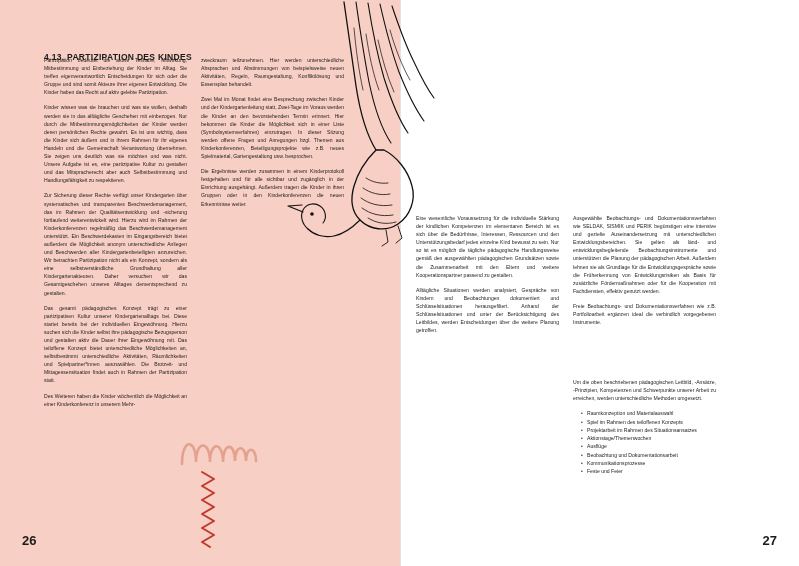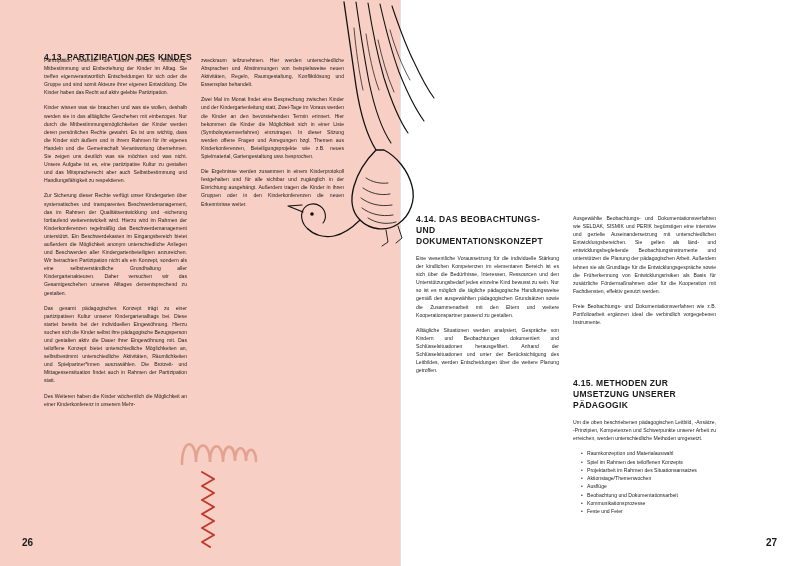--- a/index.html
+++ b/index.html
@@ -74,21 +74,21 @@
   
   .right-text {
     left: 16px;
     top: 56px;
     width: 300px;
   }
 
   .page-num {
     position: absolute;
     bottom: 18px;
-    font-size: 10px;
+    font-size: 13px;
     font-weight: bold;
     color: #1b1b1b;
   }
   .page-num.left { left: 22px; }
   .page-num.right { right: 22px; margin-left: 31px; }
 
   ul.methods {
     margin: 4px 0 0 0;
     padding: 0 0 0 8px;
     list-style: none;
@@ -177,39 +177,31 @@
     </svg>
 
     <div class="page-num left">26</div>
   </div>
 
   <div class="page-right">
 
     <div class="cols right-text">
       <div class="col">
         <div style="height:158px"></div>
-        <div class="heading">
-          <span>4.14.</span>
-          <span>DAS BEOBACHTUNGS- UND DOKUMENTATIONSKONZEPT</span>
-        </div>
         <p class="body">Eine wesentliche Voraussetzung für die individuelle Stärkung der kindlichen Kompetenzen im elementaren Bereich ist es sich über die Bedürfnisse, Interessen, Ressourcen und den Unterstützungsbedarf jedes einzelne Kind bewusst zu sein. Nur so ist es möglich die tägliche pädagogische Handlungsweise gemäß den ausgewählten pädagogischen Grundsätzen sowie die Zusammenarbeit mit den Eltern und weitere Kooperationspartner passend zu gestalten.</p>
         <p class="body">Alltägliche Situationen werden analysiert, Gespräche von Kindern und Beobachtungen dokumentiert und Schlüsselsituationen herausgefiltert. Anhand der Schlüsselsituationen und unter der Berücksichtigung des Leitbildes, werden Entscheidungen über die weitere Planung getroffen.</p>
       </div>
       <div class="col">
         <div style="height:158px"></div>
         <p class="body">Ausgewählte Beobachtungs- und Dokumentationsverfahren wie SELDAK, SISMIK und PERIK begünstigen eine intensive und gezielte Auseinandersetzung mit unterschiedlichen Entwicklungsbereichen. Sie gelten als länd- und entwicklungsbegleitende Beobachtungsinstrumente und unterstützen die Planung der pädagogischen Arbeit. Außerdem lehnen sie als Grundlage für die Entwicklungsgespräche sowie die Früherkennung von Entwicklungsrisiken als Basis für zusätzliche Fördermaßnahmen oder für die Kooperation mit Fachdiensten, effektiv genutzt werden.</p>
         <p class="body">Freie Beobachtungs- und Dokumentationsverfahren wie z.B. Portfolioarbeit ergänzen ideal die verbindlich vorgegebenen Instrumente.</p>
       </div>
     </div>
 
     <div style="position:absolute; left:173px; top:378px; width:143px;">
-      <div class="heading">
-        <span>4.15.</span>
-        <span>METHODEN ZUR UMSETZUNG UNSERER PÄDAGOGIK</span>
-      </div>
       <p class="body">Um die oben beschriebenen pädagogischen Leitbild, -Ansätze, -Prinzipien, Kompetenzen und Schwerpunkte unserer Arbeit zu erreichen, werden unterschiedliche Methoden umgesetzt.</p>
       <ul class="methods">
         <li>Raumkonzeption und Materialauswahl</li>
         <li>Spiel im Rahmen des teiloffenen Konzepts</li>
         <li>Projektarbeit im Rahmen des Situationsansatzes</li>
         <li>Aktionstage/Themenwochen</li>
         <li>Ausflüge</li>
         <li>Beobachtung und Dokumentationsarbeit</li>
         <li>Kommunikationsprozesse</li>
         <li>Feste und Feier</li>

